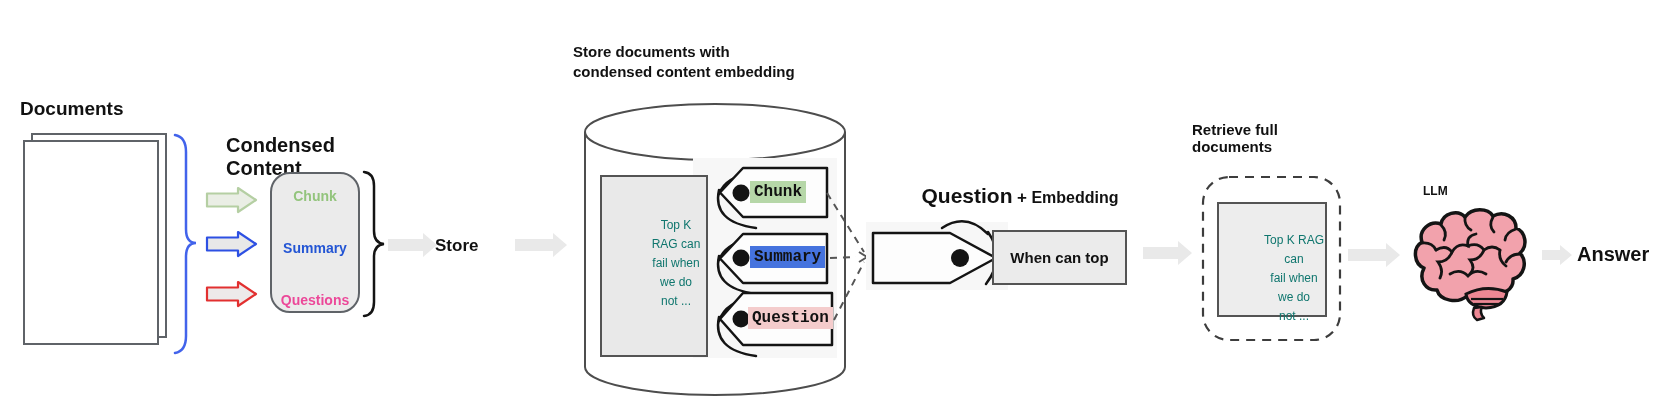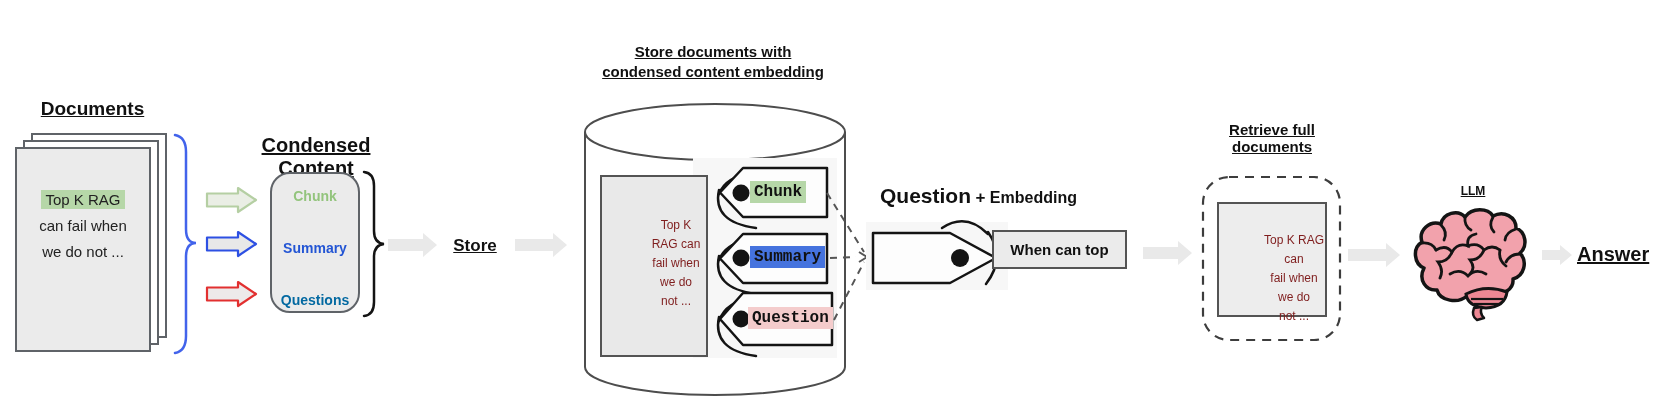--- a/index.html
+++ b/index.html
@@ -2,43 +2,43 @@
 <html><head>
 <meta charset="utf-8">
 <style>
   html,body{margin:0;padding:0;background:#ffffff;}
   #stage{
     position:relative;width:1668px;height:417px;background:#ffffff;
     font-family:"Liberation Sans", sans-serif;overflow:hidden;
   }
   #shape-layer{position:absolute;left:0;top:0;width:1668px;height:417px;}
   .abs{position:absolute;}
-  .ttl{font-weight:bold;color:#111;text-align:center;text-decoration:underline;}
+  .ttl{font-weight:bold;color:#111;}
 
   
   .sheet{position:absolute;width:136px;height:205px;background:#ffffff;border:2px solid #5f6368;box-sizing:border-box;}
   .sheet.front{background:#ebebeb;}
   .doc-text{position:absolute;left:0;top:38px;width:100%;text-align:center;
     font-size:15px;line-height:26px;color:#222;}
   .hl{background:#b6d7a8;padding:1px 4px;}
 
   
   .cond-box{position:absolute;left:270px;top:172px;width:90px;height:141px;
     background:#ebebeb;border:2px solid #5f6368;border-radius:20px;box-sizing:border-box;}
   .cond-label{position:absolute;width:90px;left:270px;text-align:center;font-weight:bold;font-size:14px;}
 
   
   .mini-doc{position:absolute;background:#e9e9e9;border:2px solid #545454;box-sizing:border-box;
-    text-align:center;font-size:12px;line-height:19px;color:#7f1d1d;padding-left:44px;}
+    text-align:center;font-size:12px;line-height:19px;color:#0f766e;padding-left:44px;}
 
   
   .tag-label{position:absolute;font-family:"Liberation Mono","DejaVu Sans Mono",monospace;
     font-weight:bold;font-size:16px;color:#111;padding:2px 4px;white-space:nowrap;}
 
-  .qbox{position:absolute;left:992px;top:230px;width:135px;height:39px;background:#ebebeb;
+  .qbox{position:absolute;left:992px;top:230px;width:135px;height:55px;background:#ebebeb;
     border:2px solid #545454;box-sizing:border-box;display:flex;flex-direction:column;
     justify-content:center;text-align:center;font-weight:bold;font-size:15px;line-height:23px;color:#111;}
 
   .big-label{font-weight:bold;color:#111;}
 </style>
 </head>
 <body>
 
 <div id="stage">
 
@@ -125,67 +125,60 @@
       <path d="M 63,95 L 95,95" stroke="#141414" stroke-width="2.2"></path>
       <path d="M 66,100 L 92,100" stroke="#141414" stroke-width="2.2"></path>
       <path d="M 66,104 Q 63,112 69,116 L 76,114 Q 71,109 74,103 Z" fill="#ed8894" stroke="#141414" stroke-width="2.5" stroke-linejoin="round"></path>
     </g>
   </svg>
 
   <div class="abs ttl" style="left:20px;top:98px;width:145px;font-size:19px;">Documents</div>
 
   <div class="sheet" style="left:31px;top:133px;"></div>
   <div class="sheet" style="left:23px;top:140px;"></div>
-  <div class="sheet front" style="left:15px;top:147px;">
-    <div class="doc-text">
-      <div><span class="hl">Top K RAG</span></div>
-      <div>can fail when</div>
-      <div>we do not ...</div>
-    </div>
-  </div>
 
   <div class="abs ttl" style="left:226px;top:134px;width:180px;font-size:20px;">Condensed Content</div>
   <div class="cond-box"></div>
   <div class="cond-label" style="top:188px;color:#93c47d;">Chunk</div>
   <div class="cond-label" style="top:240px;color:#2355d4;">Summary</div>
-  <div class="cond-label" style="top:292px;color:#0369a1;">Questions</div>
+  <div class="cond-label" style="top:292px;color:#ec4899;">Questions</div>
 
   <div class="abs ttl" style="left:435px;top:236px;width:80px;font-size:17px;">Store</div>
 
   <div class="abs ttl" style="left:573px;top:42px;width:280px;font-size:15px;line-height:20px;">
     <div>Store documents with</div>
     <div>condensed content embedding</div>
   </div>
 
   <div class="mini-doc" style="left:600px;top:175px;width:108px;height:182px;padding-top:39px;">
     <div>Top K RAG can</div>
     <div>fail when we do</div>
     <div>not ...</div>
   </div>
 
   <span class="tag-label" style="left:750px;top:181px;background:#b6d7a8;">Chunk</span>
   <span class="tag-label" style="left:750px;top:246px;background:#4573de;">Summary</span>
   <span class="tag-label" style="left:748px;top:307px;background:#f4cccc;">Question</span>
 
-  <div class="abs" style="left:880px;top:184px;width:280px;white-space:nowrap;">
+  <div class="abs" style="left:880px;top:184px;width:280px;text-align:center;white-space:nowrap;">
     <span class="big-label" style="font-size:21px;">Question</span>
     <span class="big-label" style="font-size:17px;">+</span>
     <span class="big-label" style="font-size:16px;">Embedding</span>
   </div>
 
   <div class="qbox">
     <div>When can top</div>
   </div>
 
   <div class="abs ttl" style="left:1192px;top:121px;width:160px;font-size:15px;line-height:17px;">
     <div>Retrieve full</div>
     <div>documents</div>
   </div>
   <div class="mini-doc" style="left:1217px;top:202px;width:110px;height:115px;padding-top:27px;background:#ededed;">
     <div>Top K RAG can</div>
     <div>fail when we do</div>
     <div>not ...</div>
   </div>
 
   <div class="abs ttl" style="left:1423px;top:184px;width:100px;font-size:12px;">LLM</div>
-  <div class="abs big-label" style="left:1577px;top:243px;font-size:20px;text-decoration:underline;">Answer</div>
+  <div class="abs big-label" style="left:1577px;top:243px;font-size:20px;">Answer</div>
 
 </div>
 
 </body></html>

